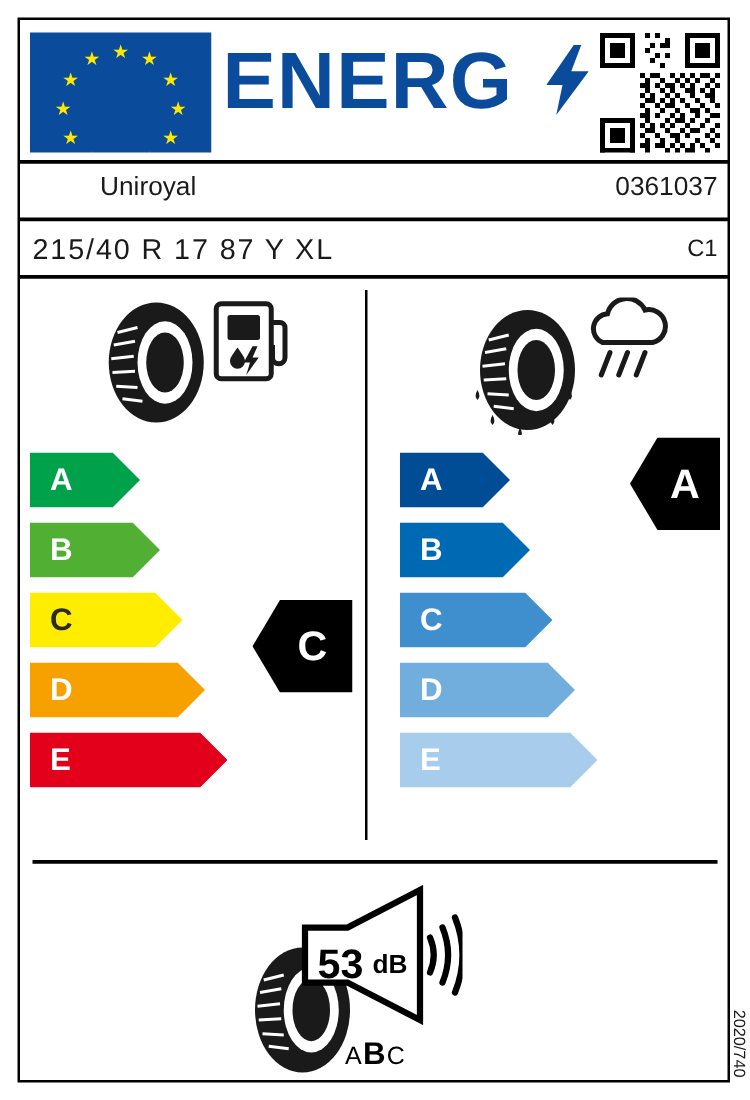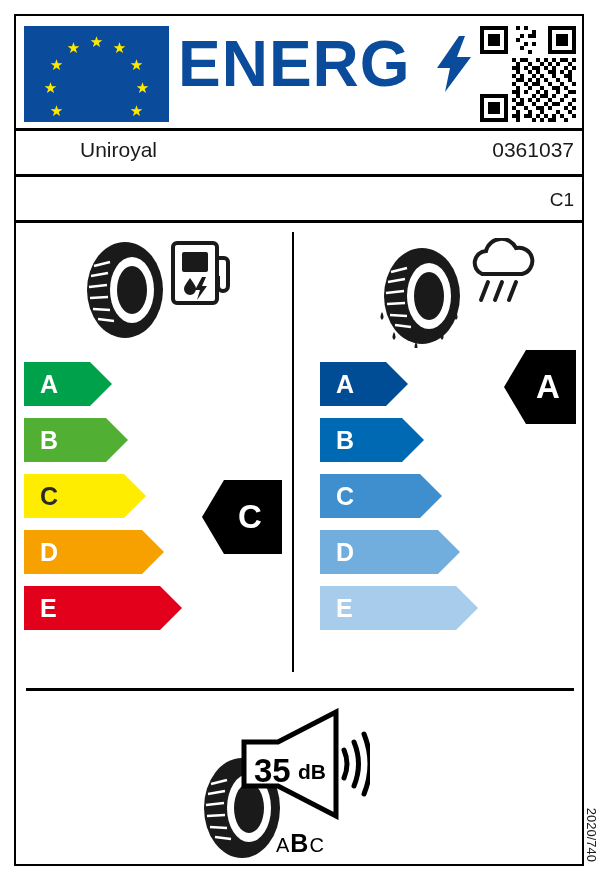--- a/index.html
+++ b/index.html
@@ -345,20 +345,21 @@
     </svg>
   </div>
 
   <div class="rule" style="left:16px;top:128px;width:568px;height:3px;"></div>
   <div class="rule" style="left:16px;top:174px;width:568px;height:3px;"></div>
   <div class="rule" style="left:16px;top:220px;width:568px;height:3px;"></div>
   <div class="rule" style="left:26px;top:688px;width:548px;height:3px;"></div>
 
   <div class="brand">Uniroyal</div>
   <div class="code">0361037</div>
+  <div class="size">215/40 R 17 87 Y XL</div>
   <div class="cls">C1</div>
 
   <div class="vdiv" style="left:292px;top:232px;height:440px;"></div>
 
   <div class="pic" style="left:80px;top:240px;">
     <svg width="90" height="100" viewBox="0 0 90 100">
       <ellipse cx="45" cy="50" rx="38" ry="48" fill="#1a1a1a"></ellipse>
       <ellipse cx="52" cy="50" rx="22" ry="33" fill="#ffffff"></ellipse>
       <ellipse cx="52" cy="50" rx="15" ry="24" fill="#1a1a1a"></ellipse>
       <g stroke="#ffffff" stroke-width="2.4">
@@ -514,19 +515,19 @@
     <svg width="130" height="112" viewBox="0 0 130 112">
       <path d="M4 34 h34 L96 4 v104 L38 78 H4 Z" fill="#ffffff" stroke="#000000" stroke-width="5"></path>
       <g fill="none" stroke="#000000" stroke-width="5" stroke-linecap="round">
         <path d="M104 42 q6 14 0 28"></path>
         <path d="M114 34 q9 22 0 44"></path>
         <path d="M124 26 q12 30 0 60"></path>
       </g>
     </svg>
   </div>
 
-  <div class="noise-db" style="left:254px;top:752px;font-size:33px;">35</div>
+  <div class="noise-db" style="left:254px;top:752px;font-size:33px;">53</div>
   <div class="noise-db" style="left:298px;top:760px;font-size:21px;text-align:right;">dB</div>
 
   <div class="abc">A<b>B</b>C</div>
 
   <div class="vertcode">2020/740</div>
 </div>
 
 </body></html>

